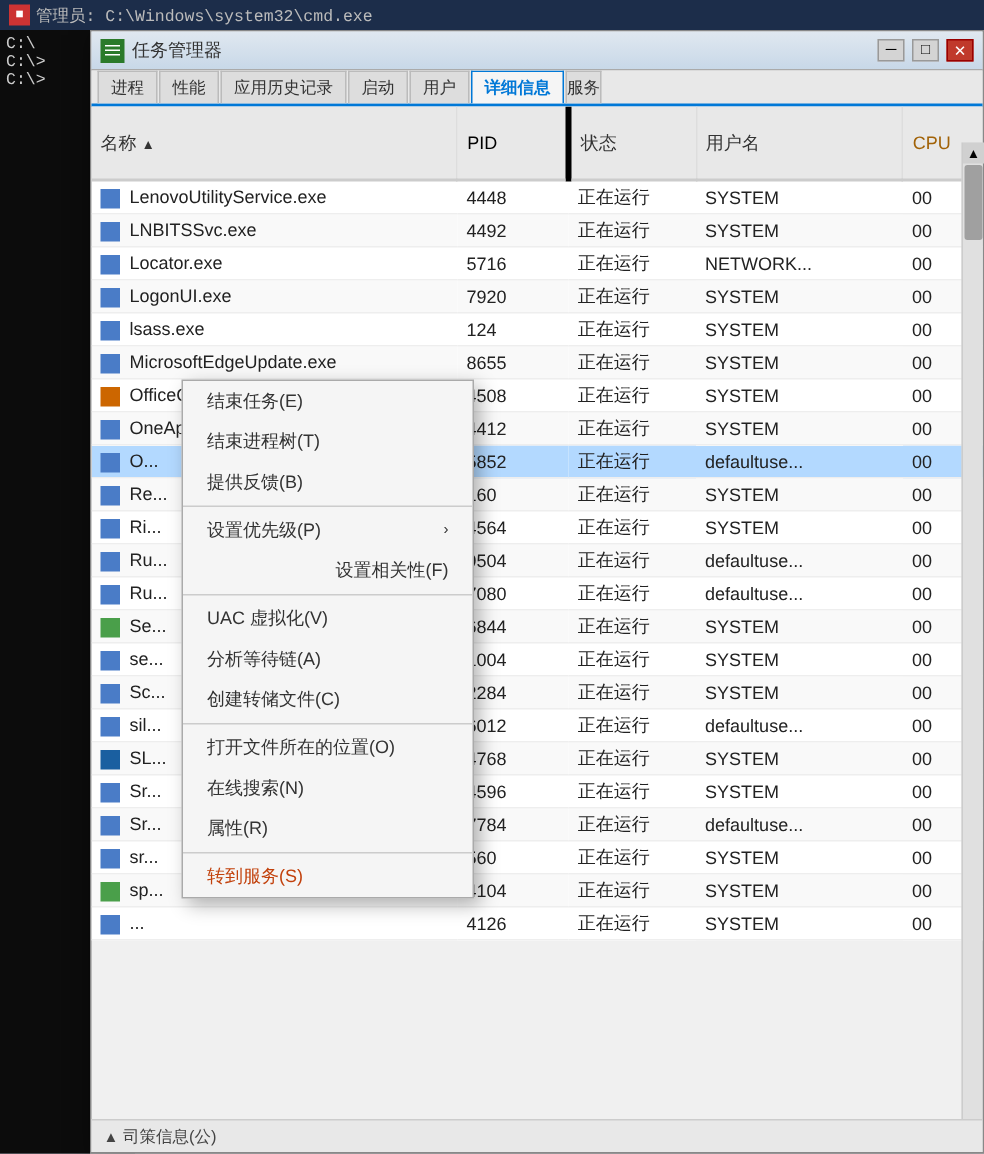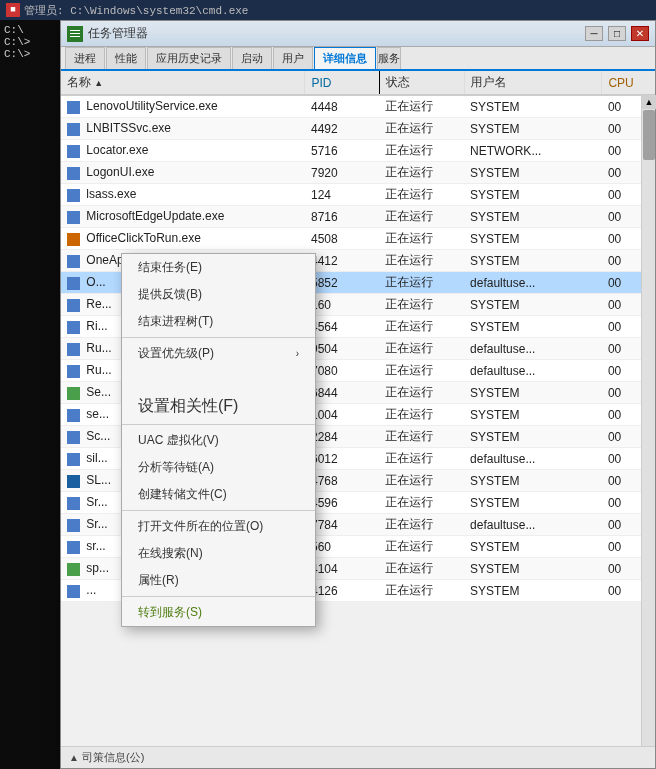--- a/index.html
+++ b/index.html
@@ -57,21 +57,21 @@
       <colgroup>
         <col style="width:230px">
         <col style="width:70px">
         <col style="width:80px">
         <col style="width:130px">
         <col style="width:50px">
       </colgroup>
       <thead>
         <tr style="background:#e8e8e8;border-bottom:2px solid #ccc;">
           <th style="padding:3px 6px;text-align:left;font-size:12px;font-weight:normal;color:#333;border-right:1px solid #ddd;cursor:pointer;">名称 <span style="font-size:9px;">▲</span></th>
-          <th style="padding:4px 6px;text-align:left;font-size:12px;font-weight:normal;color:#0369a1;border-right:1px solid #000000;cursor:pointer;">PID</th>
+          <th style="padding:17px 6px;text-align:left;font-size:12px;font-weight:normal;color:#000000;border-right:4px solid #000000;cursor:pointer;">PID</th>
           <th style="padding:3px 6px;text-align:left;font-size:12px;font-weight:normal;color:#333;border-right:1px solid #ddd;cursor:pointer;">状态</th>
           <th style="padding:3px 6px;text-align:left;font-size:12px;font-weight:normal;color:#333;border-right:1px solid #ddd;cursor:pointer;">用户名</th>
           <th style="padding:3px 6px;text-align:left;font-size:12px;font-weight:normal;color:#a16207;cursor:pointer;">CPU</th>
         </tr>
       </thead>
       <tbody id="process-tbody">
       <tr style="background: white;">
     <td style="padding:2px 6px;font-size:12px;color:#222;border-bottom:1px solid #eee;overflow:hidden;text-overflow:ellipsis;white-space:nowrap;">
       <span style="display:inline-block;width:13px;height:13px;background:#4a7cc7;margin-right:3px;vertical-align:middle;"></span>
       <span>LenovoUtilityService.exe</span>
@@ -119,21 +119,21 @@
     <td style="padding:2px 6px;font-size:12px;color:#222;border-bottom:1px solid #eee;">124</td>
     <td style="padding:2px 6px;font-size:12px;color:#222;border-bottom:1px solid #eee;">正在运行</td>
     <td style="padding:2px 6px;font-size:12px;color:#222;border-bottom:1px solid #eee;overflow:hidden;text-overflow:ellipsis;">SYSTEM</td>
     <td style="padding:2px 6px;font-size:12px;color:#222;border-bottom:1px solid #eee;">00</td>
   </tr>
           <tr style="background: rgb(249, 249, 249);">
     <td style="padding:2px 6px;font-size:12px;color:#222;border-bottom:1px solid #eee;overflow:hidden;text-overflow:ellipsis;white-space:nowrap;">
       <span style="display:inline-block;width:13px;height:13px;background:#4a7cc7;margin-right:3px;vertical-align:middle;"></span>
       <span>MicrosoftEdgeUpdate.exe</span>
     </td>
-    <td style="padding:2px 6px;font-size:12px;color:#222;border-bottom:1px solid #eee;">8716</td>
+    <td style="padding:2px 6px;font-size:12px;color:#222;border-bottom:1px solid #eee;">8655</td>
     <td style="padding:2px 6px;font-size:12px;color:#222;border-bottom:1px solid #eee;">正在运行</td>
     <td style="padding:2px 6px;font-size:12px;color:#222;border-bottom:1px solid #eee;overflow:hidden;text-overflow:ellipsis;">SYSTEM</td>
     <td style="padding:2px 6px;font-size:12px;color:#222;border-bottom:1px solid #eee;">00</td>
   </tr>
           <tr style="background: white;">
     <td style="padding:2px 6px;font-size:12px;color:#222;border-bottom:1px solid #eee;overflow:hidden;text-overflow:ellipsis;white-space:nowrap;">
       <span style="display:inline-block;width:13px;height:13px;background:#cc6600;margin-right:3px;vertical-align:middle;"></span>
       <span>OfficeClickToRun.exe</span>
     </td>
     <td style="padding:2px 6px;font-size:12px;color:#222;border-bottom:1px solid #eee;">4508</td>
@@ -303,31 +303,31 @@
   </tr>
         </tbody>
     </table>
   </div>
 
   <div style="position:absolute;top:232px;left:60px;width:195px;background:#f5f5f5;border:1px solid #aaa;box-shadow:4px 4px 12px rgba(0,0,0,0.3);z-index:100;" id="context-menu">
   <div style="padding: 5px 16px; color: rgb(51, 51, 51); cursor: pointer; font-size: 12px; display: flex; align-items: center; justify-content: space-between;">
         <span>结束任务(E)</span>
       </div>
       <div style="padding: 5px 16px; color: rgb(51, 51, 51); cursor: pointer; font-size: 12px; display: flex; align-items: center; justify-content: space-between;">
+        <span>结束进程树(T)</span>
+      </div>
+      <div style="padding: 5px 16px; color: rgb(51, 51, 51); cursor: pointer; font-size: 12px; display: flex; align-items: center; justify-content: space-between;">
         <span>提供反馈(B)</span>
-      </div>
-      <div style="padding: 5px 16px; color: rgb(51, 51, 51); cursor: pointer; font-size: 12px; display: flex; align-items: center; justify-content: space-between;">
-        <span>结束进程树(T)</span>
       </div>
       <div style="height: 1px; background: rgb(204, 204, 204); margin: 2px 0px;"></div>
       <div style="padding: 5px 16px; color: rgb(51, 51, 51); cursor: pointer; font-size: 12px; display: flex; align-items: center; justify-content: space-between;">
         <span>设置优先级(P)</span>
         <span style="font-size: 10px;">›</span>
       </div>
-      <div style="padding: 5px 16px; color: rgb(51, 51, 51); cursor: pointer; font-size: 16px; display: flex; align-items: center; justify-content: flex-start; margin-top: 24px;">
+      <div style="padding: 5px 16px; color: rgb(51, 51, 51); cursor: pointer; font-size: 12px; display: flex; align-items: center; justify-content: flex-end;">
         <span>设置相关性(F)</span>
       </div>
       <div style="height: 1px; background: rgb(204, 204, 204); margin: 2px 0px;"></div>
       <div style="padding: 5px 16px; color: rgb(51, 51, 51); cursor: pointer; font-size: 12px; display: flex; align-items: center; justify-content: space-between;">
         <span>UAC 虚拟化(V)</span>
       </div>
       <div style="padding: 5px 16px; color: rgb(51, 51, 51); cursor: pointer; font-size: 12px; display: flex; align-items: center; justify-content: space-between;">
         <span>分析等待链(A)</span>
       </div>
       <div style="padding: 5px 16px; color: rgb(51, 51, 51); cursor: pointer; font-size: 12px; display: flex; align-items: center; justify-content: space-between;">
@@ -337,21 +337,21 @@
       <div style="padding: 5px 16px; color: rgb(51, 51, 51); cursor: pointer; font-size: 12px; display: flex; align-items: center; justify-content: space-between;">
         <span>打开文件所在的位置(O)</span>
       </div>
       <div style="padding: 5px 16px; color: rgb(51, 51, 51); cursor: pointer; font-size: 12px; display: flex; align-items: center; justify-content: space-between;">
         <span>在线搜索(N)</span>
       </div>
       <div style="padding: 5px 16px; color: rgb(51, 51, 51); cursor: pointer; font-size: 12px; display: flex; align-items: center; justify-content: space-between;">
         <span>属性(R)</span>
       </div>
       <div style="height: 1px; background: rgb(204, 204, 204); margin: 2px 0px;"></div>
-      <div style="padding: 5px 16px; color: #4d7c0f; cursor: pointer; font-size: 12px; display: flex; align-items: center; justify-content: space-between;">
+      <div style="padding: 5px 16px; color: #c2410c; cursor: pointer; font-size: 12px; display: flex; align-items: center; justify-content: space-between;">
         <span>转到服务(S)</span>
       </div>
     </div>
 
   <div style="position:absolute;bottom:0;left:0;right:0;height:22px;background:#e8e8e8;border-top:1px solid #ccc;display:flex;align-items:center;padding:0 8px;">
     <span style="font-size:11px;color:#444;">
       <span style="font-size:10px;">▲</span>
       <span>司策信息(公)</span>
     </span>
   </div>

